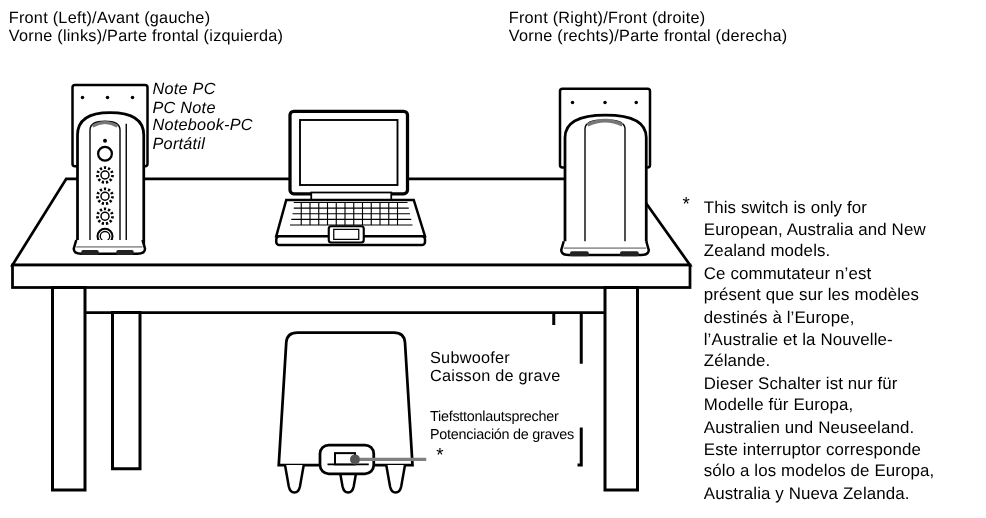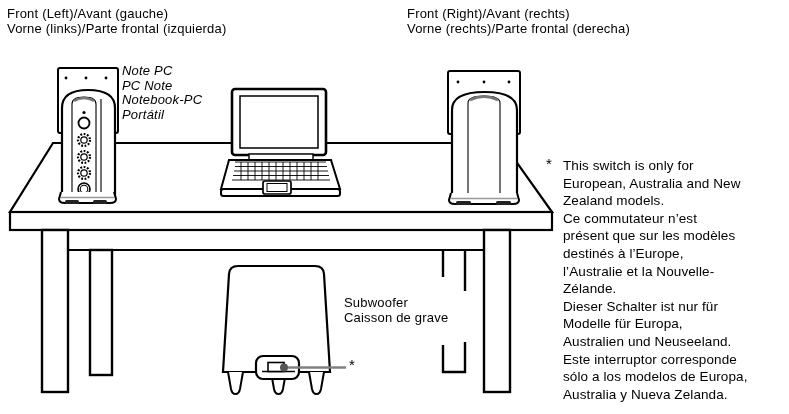--- a/index.html
+++ b/index.html
@@ -115,31 +115,33 @@
       <line x1="262" y1="371.5" x2="295" y2="371.5" stroke="#000" stroke-width="1.5"></line>
       <rect x="268" y="362.5" width="16" height="9" fill="#fff" stroke="#000" stroke-width="1.6"></rect>
       <circle cx="284" cy="367.5" r="4" fill="#555"></circle>
       <line x1="288" y1="367.5" x2="346" y2="367.5" stroke="#808080" stroke-width="2.6"></line>
     </g>
   </svg>
 
   <div class="label lbl-corner" style="left:7px;top:6px;">Front (Left)/Avant (gauche)
 Vorne (links)/Parte frontal (izquierda)</div>
 
-  <div class="label lbl-corner" style="left:407px;top:6px;">Front (Right)/Avant (rechts)
+  <div class="label lbl-corner" style="left:407px;top:6px;">Front (Right)/Front (droite)
 Vorne (rechts)/Parte frontal (derecha)</div>
 
   <div class="label lbl-notepc" style="left:122px;top:64px;">Note PC
 PC Note
 Notebook-PC
 Portátil</div>
 
-  <div class="label lbl-sub" style="left:341px;top:277px;">
+  <div class="label lbl-sub" style="left:341px;top:260px;">
     <div class="lbl-sub-primary">Subwoofer
 Caisson de grave</div>
+    <div class="lbl-sub-secondary">Tiefsttonlautsprecher
+Potenciación de graves</div>
   </div>
 
   <div class="label marker" style="left:349px;top:357px;">*</div>
 
   <div class="label marker" style="left:546px;top:156px;">*</div>
 
   <div class="label lbl-note" style="left:563px;top:157px;">This switch is only for
 European, Australia and New
 Zealand models.
 Ce commutateur n’est

